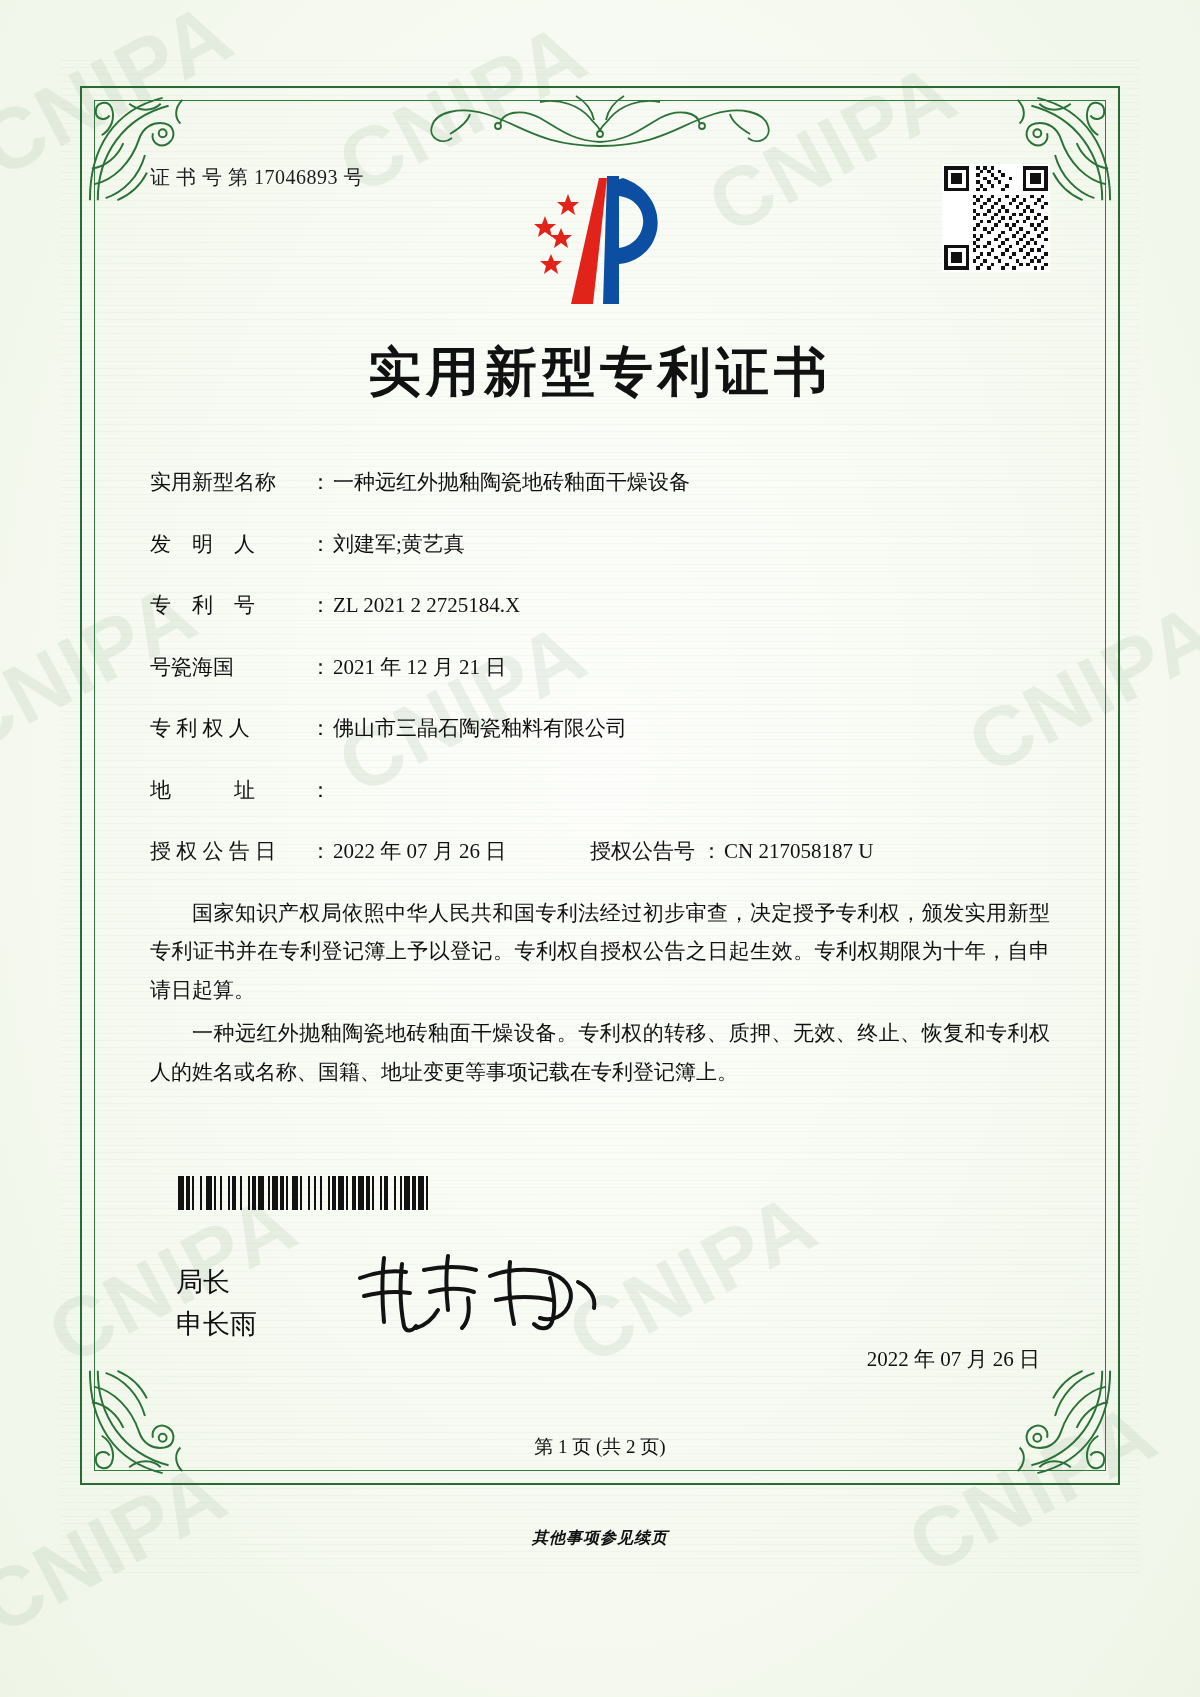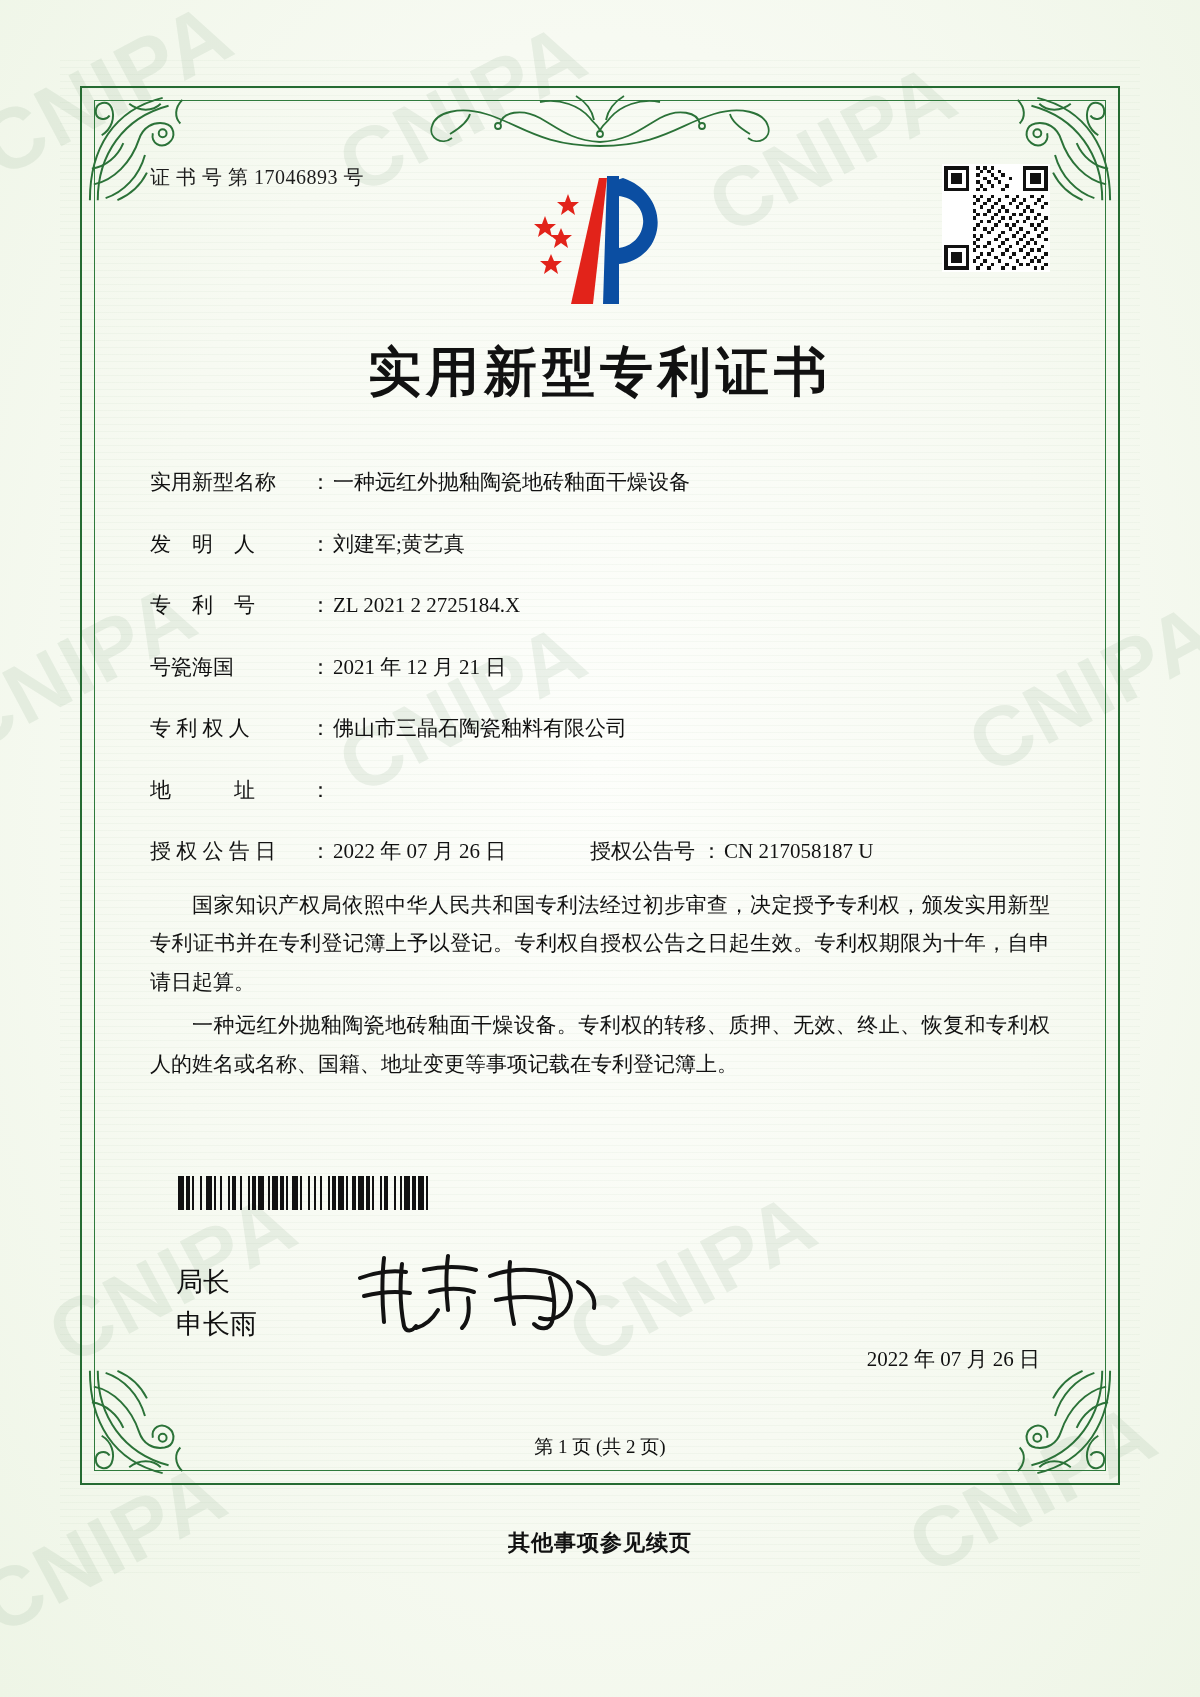--- a/index.html
+++ b/index.html
@@ -142,21 +142,21 @@
     display: flex;
     justify-content: space-between;
   }
   .field-label.tight { letter-spacing: 0; display: block; }
   .field-colon { margin: 0 2px 0 0; }
   .field-value { flex: 1; }
   .field-value .sub { display: block; }
 
   .two-col {
     display: flex;
-    margin-bottom: 18px;
+    margin-bottom: 26px;
     align-items: center;
   }
   .two-col .half {
     display: flex;
     align-items: flex-start;
   }
   .two-col .half:first-child { width: 440px; flex: none; }
   .two-col .lbl {
     width: 160px;
     flex: none;
@@ -224,24 +224,25 @@
     top: 1434px;
     text-align: center;
     font-size: 19px;
     color: #111;
   }
   .footer-note {
     position: absolute;
     left: 0; right: 0;
     top: 1528px;
     text-align: center;
-    font-size: 22px;
+    font-size: 16px;
     font-weight: 700;
     color: #111;
     letter-spacing: 1px;
+    font-style: italic;
   }
 </style>
 </head>
 <body>
 
 <div class="page">
   <div class="guilloche"></div>
 
   <div class="wm" style="left:-30px; top:40px; font-size:86px; transform:rotate(-28deg);">CNIPA</div>
   <div class="wm" style="left:330px; top:60px; font-size:84px; transform:rotate(-28deg);">CNIPA</div>

